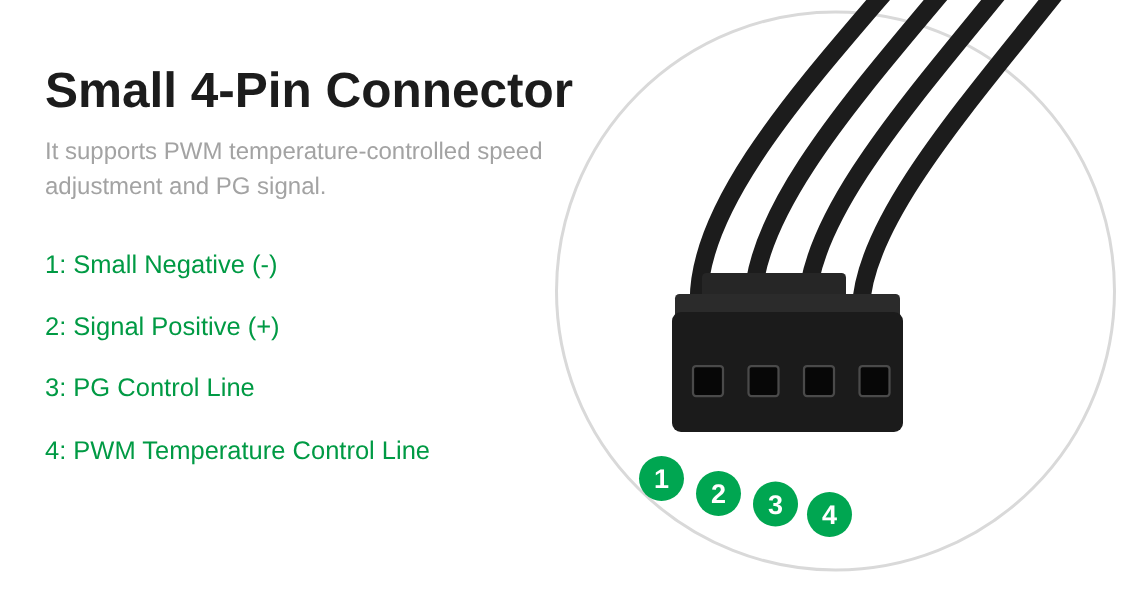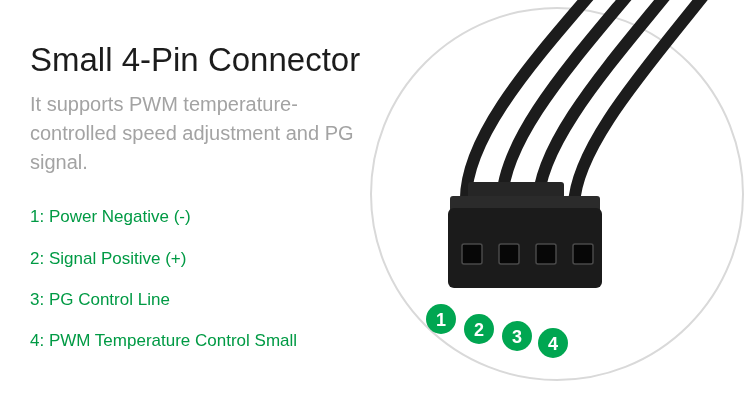--- a/index.html
+++ b/index.html
@@ -27,29 +27,29 @@
   .left-col {
     position: absolute;
     left: 30px;
     top: 42px;
     width: 380px;
     z-index: 2;
   }
   .title {
     margin: 0;
     font-size: 33px;
-    font-weight: 400;
+    font-weight: 700;
     color: #1c1c1c;
     letter-spacing: 0px;
     line-height: 1.1;
   }
   .subtitle {
     margin: 12px 0 0 0;
     width: 335px;
-    font-size: 20px;
+    font-size: 16px;
     line-height: 1.45;
     color: #a3a3a3;
   }
   .pin-list {
     list-style: none;
     margin: 30px 0 0 0;
     padding: 0;
   }
   .pin-list li {
     font-size: 17px;
@@ -100,20 +100,20 @@
       <circle cx="553" cy="343" r="15" fill="#00A651"></circle>
       <text x="553" y="349.5">4</text>
     </g>
   </svg>
 
   <div class="left-col">
     <h1 class="title">Small 4-Pin Connector</h1>
     <p class="subtitle">It supports PWM temperature-controlled speed adjustment and PG signal.</p>
 
     <ul class="pin-list">
-      <li>1: Power Negative (-)</li>
+      <li>1: Small Negative (-)</li>
       <li>2: Signal Positive (+)</li>
       <li>3: PG Control Line</li>
-      <li>4: PWM Temperature Control Small</li>
+      <li>4: PWM Temperature Control Line</li>
     </ul>
   </div>
 
 </div>
 
 </body></html>

